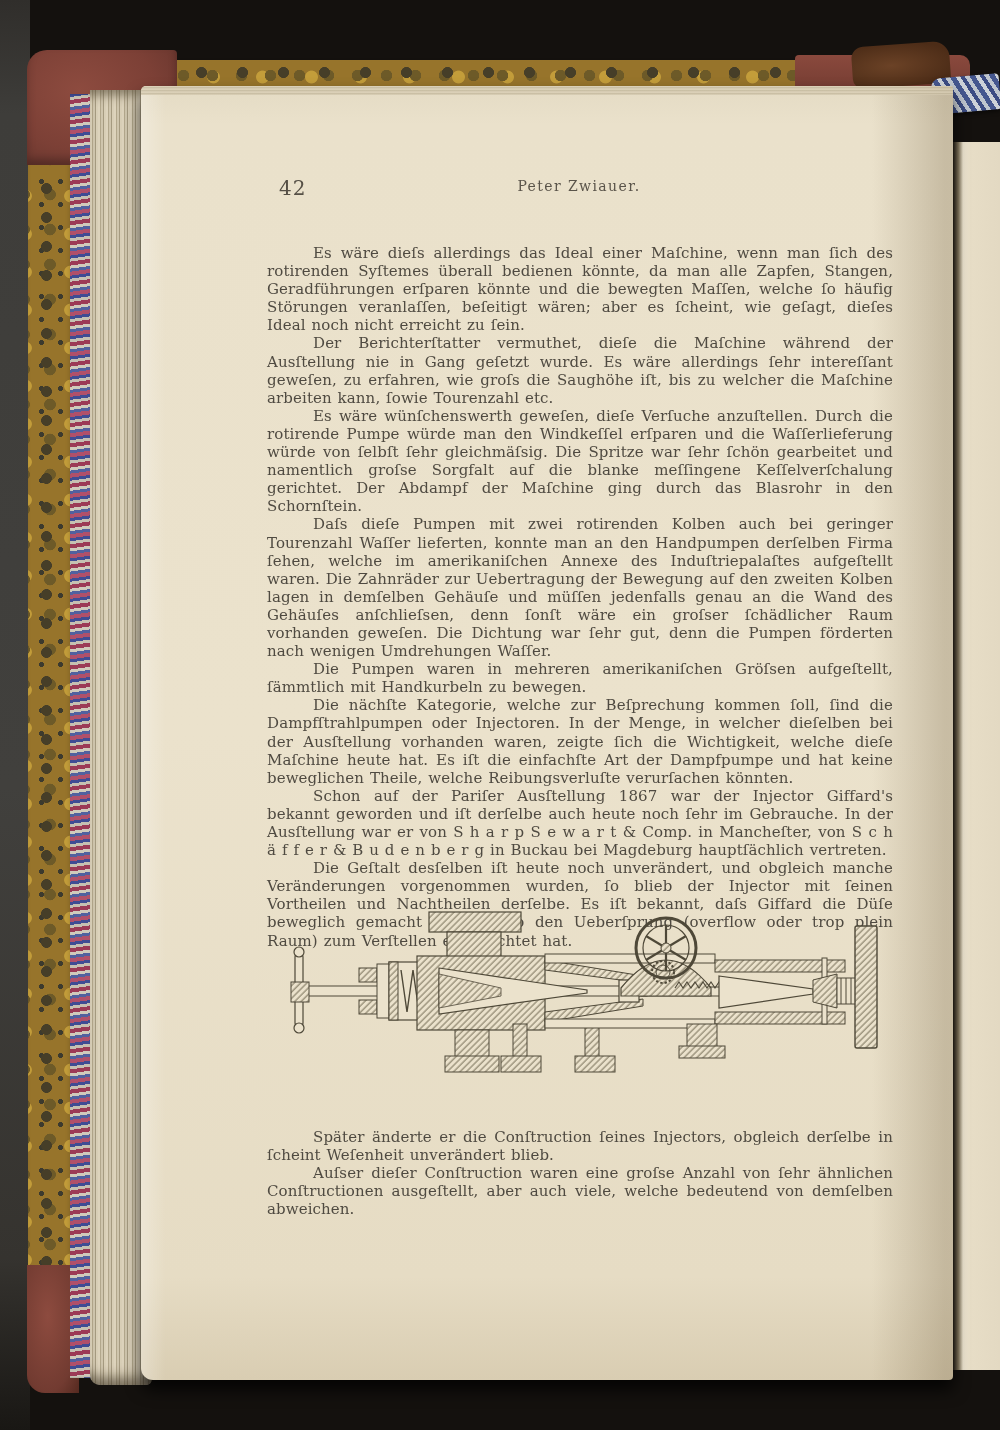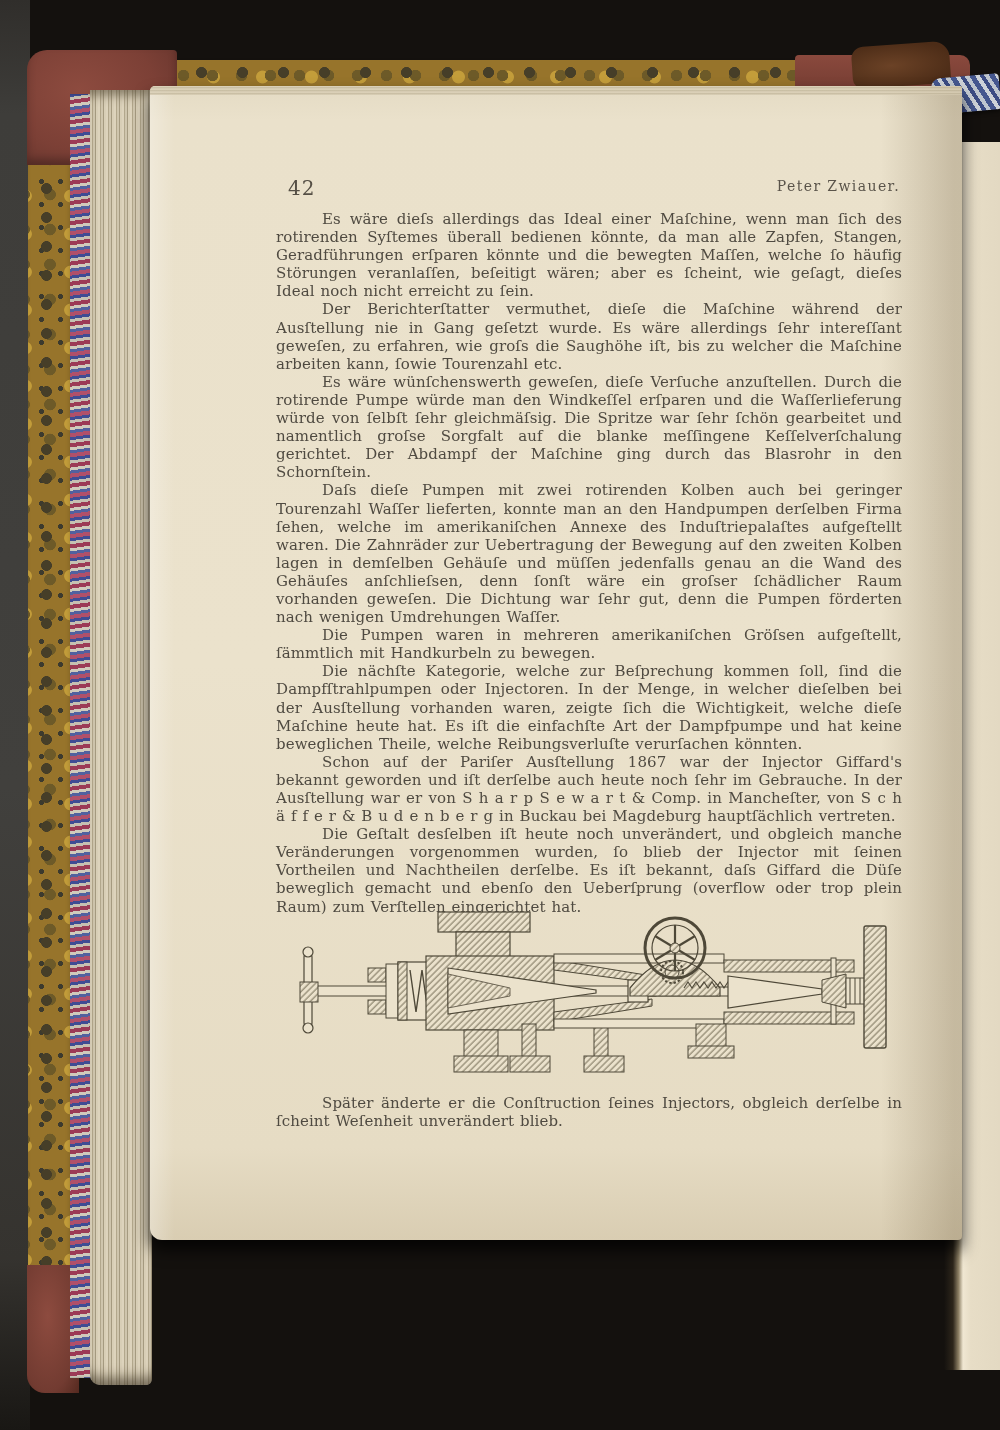--- a/index.html
+++ b/index.html
@@ -53,40 +53,40 @@
       #3f4c94 0 3px,#c6c0b2 3px 6px,#9c3a56 6px 10px,#d0cabb 10px 13px,#51619f 13px 16px,#b0506a 16px 20px);
     box-shadow:inset -2px 0 3px rgba(0,0,0,.35);}
 
   
   .page-edges{left:90px;top:90px;width:62px;height:1295px;border-radius:0 0 6px 10px;
     background:repeating-linear-gradient(90deg,
       #ddd3bc 0 2px,#b2a78c 2px 3px,#cfc5ad 3px 5px,#a59a80 5px 6px,#d8ceb6 6px 8px);
     box-shadow:inset 0 14px 10px -8px rgba(80,70,50,.55), inset 0 -16px 12px -8px rgba(60,50,35,.6);}
 
   
-  .page{left:150px;top:86px;width:812px;height:1154px;border-radius:5px 2px 4px 12px;
+  .page{left:141px;top:86px;width:812px;height:1294px;border-radius:5px 2px 4px 12px;
     background:
       linear-gradient(90deg, rgba(255,255,255,.28) 0%, rgba(255,255,255,0) 3%),
       linear-gradient(90deg, rgba(0,0,0,0) 90%, rgba(110,92,60,.28) 99%),
       linear-gradient(180deg, #e4dbc4 0%, #eae1cb 3%, #ebe2cc 50%, #e6dcc4 92%, #d9cdb2 100%),
       #e9e0ca;
     box-shadow:0 10px 16px rgba(0,0,0,.75);}
   .page::before{content:"";position:absolute;left:0;top:0;width:100%;height:9px;border-radius:5px 2px 0 0;
     background:repeating-linear-gradient(180deg,#d8cdb4 0 1px,#c3b89d 1px 2px,#d2c7ae 2px 3px);opacity:.8;}
 
   
   .gutter-strip{left:944px;top:142px;width:56px;height:1228px;border-radius:8px 0 0 2px;
     background:linear-gradient(90deg,
       rgba(90,75,50,0) 0%, rgba(90,75,50,.35) 16%, #8d8065 26%, #f0e7d2 34%, #e7ddc6 48%, #e3d9c2 100%);}
 
   
   .page-number{left:138px;top:90px;font-size:20px;color:#554f45;letter-spacing:1px;}
-  .running-header{left:126px;top:92px;width:624px;text-align:right;
+  .running-header{left:126px;top:92px;width:624px;text-align:center;
     font-size:14px;color:#5a544a;letter-spacing:1.4px;}
-  .textcol{left:126px;width:626px;color:#4f4a41;}
+  .textcol{left:126px;width:626px;color:#4f4a41;margin-top:34px;}
   .textcol p{margin:0;text-indent:46px;text-align:justify;
     font-size:15px;line-height:18.1px;letter-spacing:0.1px;word-spacing:1px;}
   .body-1{top:124px;}
   .body-2{top:1008px;}
 
   .figure-wrap{left:148px;top:818px;width:592px;height:180px;}
   svg .ln{stroke:#4e4838;fill:none;}
   svg .hf{fill:url(#h);stroke:#4e4838;}
   svg .cf{fill:#ebe2cc;stroke:#4e4838;}
 </style>
@@ -203,15 +203,16 @@
 
       <rect class="hf" x="566" y="22" width="22" height="122" rx="2" stroke-width="1.4"></rect>
 
       <rect class="hf" x="398" y="120" width="30" height="24" stroke-width="1"></rect>
       <rect class="hf" x="390" y="142" width="46" height="12" stroke-width="1"></rect>
     </svg>
   </div>
 
   <div class="abs textcol body-2">
     <p>Später änderte er die Conſtruction ſeines Injectors, obgleich derſelbe in ſcheint Weſenheit unverändert blieb.</p>
+    <p>Auſser dieſer Conſtruction waren eine groſse Anzahl von ſehr ähnlichen Conſtructionen ausgeſtellt, aber auch viele, welche bedeutend von demſelben abweichen.</p>
   </div>
 
 </div>
 
 </body></html>

